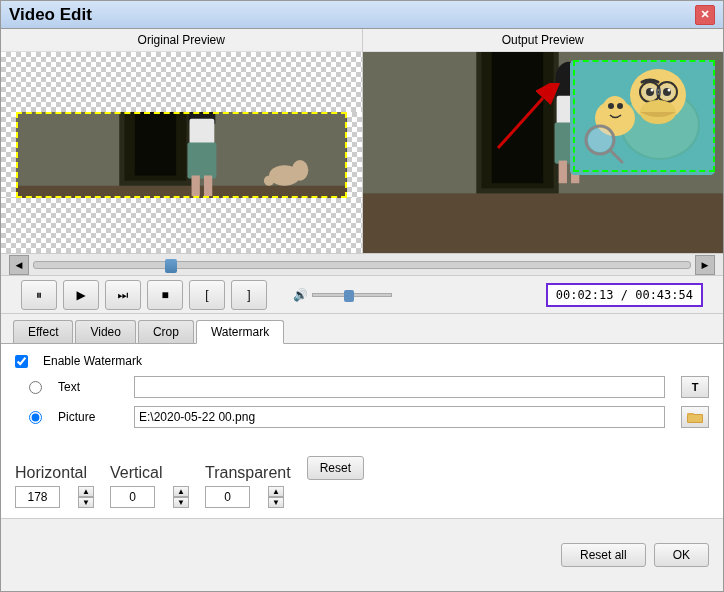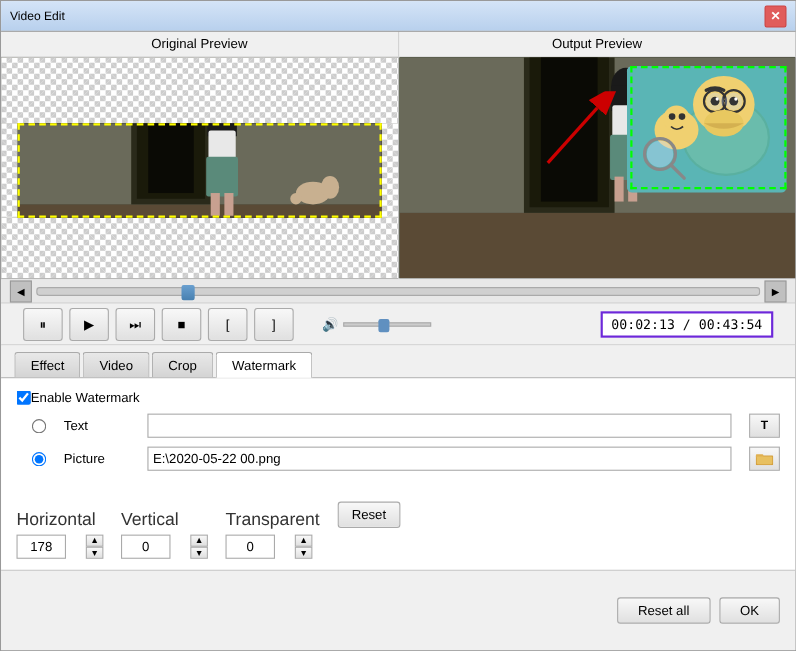--- a/index.html
+++ b/index.html
@@ -25,22 +25,22 @@
     .title-bar {
       background: linear-gradient(to bottom, #d4e4f7, #b8d0ed);
       padding: 4px 8px;
       display: flex;
       align-items: center;
       justify-content: space-between;
       border-bottom: 1px solid #999;
       height: 28px;
     }
     .title-bar-text {
-      font-weight: normal;
-      font-size: 11px;
+      font-weight: bold;
+      font-size: 17px;
       color: #000;
     }
     .close-btn {
       width: 20px;
       height: 20px;
       background: #e05c5c;
       border: 1px solid #c44;
       border-radius: 2px;
       cursor: pointer;
       display: flex;
@@ -269,21 +269,21 @@
       flex: 1;
       background: white;
       padding: 10px 14px;
       display: flex;
       flex-direction: column;
       gap: 8px;
     }
     .checkbox-row {
       display: flex;
       align-items: center;
-      gap: 0;
+      gap: 15px;
     }
     .text-field {
       flex: 1;
       height: 22px;
       border: 1px solid #aaa;
       padding: 2px 4px;
       font-size: 12px;
     }
     .icon-btn {
       width: 28px;

